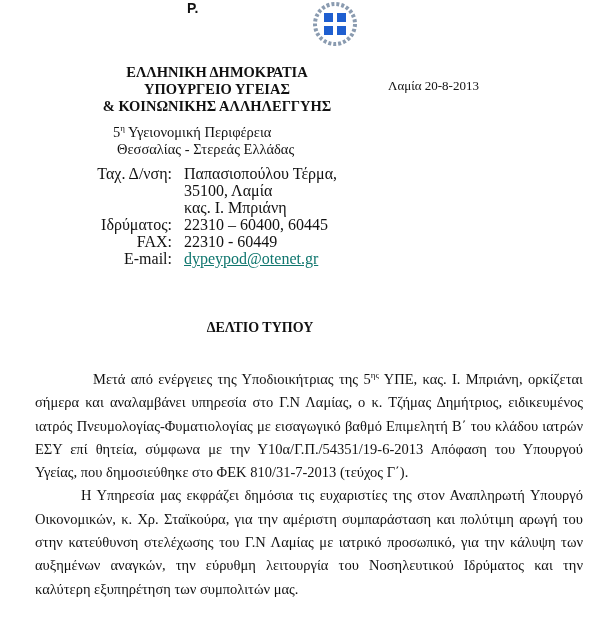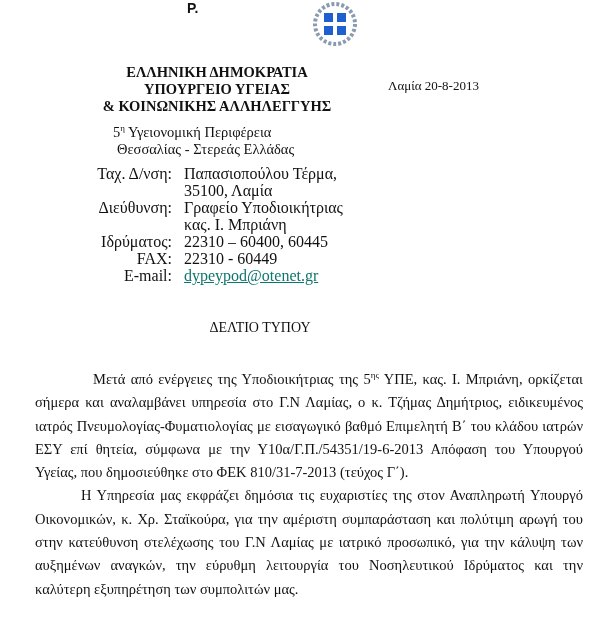--- a/index.html
+++ b/index.html
@@ -12,21 +12,21 @@
     .emblem { left: 313px; top: 2px; width: 44px; height: 44px; }
     .ministry { left: 92px; top: 64px; width: 250px; text-align: center; font-weight: bold; font-size: 14.5px; line-height: 17px; }
     .date { left: 388px; top: 78px; font-size: 13px; }
     .region { left: 113px; top: 124px; font-size: 14.5px; line-height: 17px; }
     .region .l2 { padding-left: 4px; }
     .contact { left: 90px; top: 165px; font-size: 16px; line-height: 17px; }
     .contact table { border-collapse: collapse; }
     .contact td { padding: 0; vertical-align: top; }
     .contact td.lbl { text-align: right; padding-right: 12px; width: 82px; }
     .contact a { color: #0f766e; text-decoration: underline; }
-    .title { left: 0; width: 520px; top: 320px; text-align: center; font-weight: normal; font-size: 14px; }
+    .title { left: 0; width: 520px; top: 320px; text-align: center; font-weight: bold; font-size: 14px; }
     .body { left: 35px; top: 368px; width: 548px; font-size: 14.5px; line-height: 23.3px; text-align: justify; white-space: normal; }
     .body p { margin: 0; text-indent: 58px; }
     .body p + p { text-indent: 46px; }
     sup { font-size: 9px; line-height: 0; }
   </style>
 </head>
 <body>
 
 <div class="abs p-mark">Ρ.</div>
 
@@ -57,24 +57,20 @@
     <tbody>
         <tr>
           <td class="lbl">Ταχ. Δ/νση:</td>
           <td>Παπασιοπούλου Τέρμα,</td>
         </tr>
     <tr>
           <td class="lbl"></td>
           <td>35100, Λαμία</td>
         </tr>
     <tr>
-          <td class="lbl">Διεύθυνση:</td>
-          <td>Γραφείο Υποδιοικήτριας</td>
-        </tr>
-    <tr>
           <td class="lbl"></td>
           <td>κας. Ι. Μπριάνη</td>
         </tr>
     <tr>
           <td class="lbl">Ιδρύματος:</td>
           <td>22310 – 60400, 60445</td>
         </tr>
     <tr>
           <td class="lbl">FAX:</td>
           <td>22310 - 60449</td>

